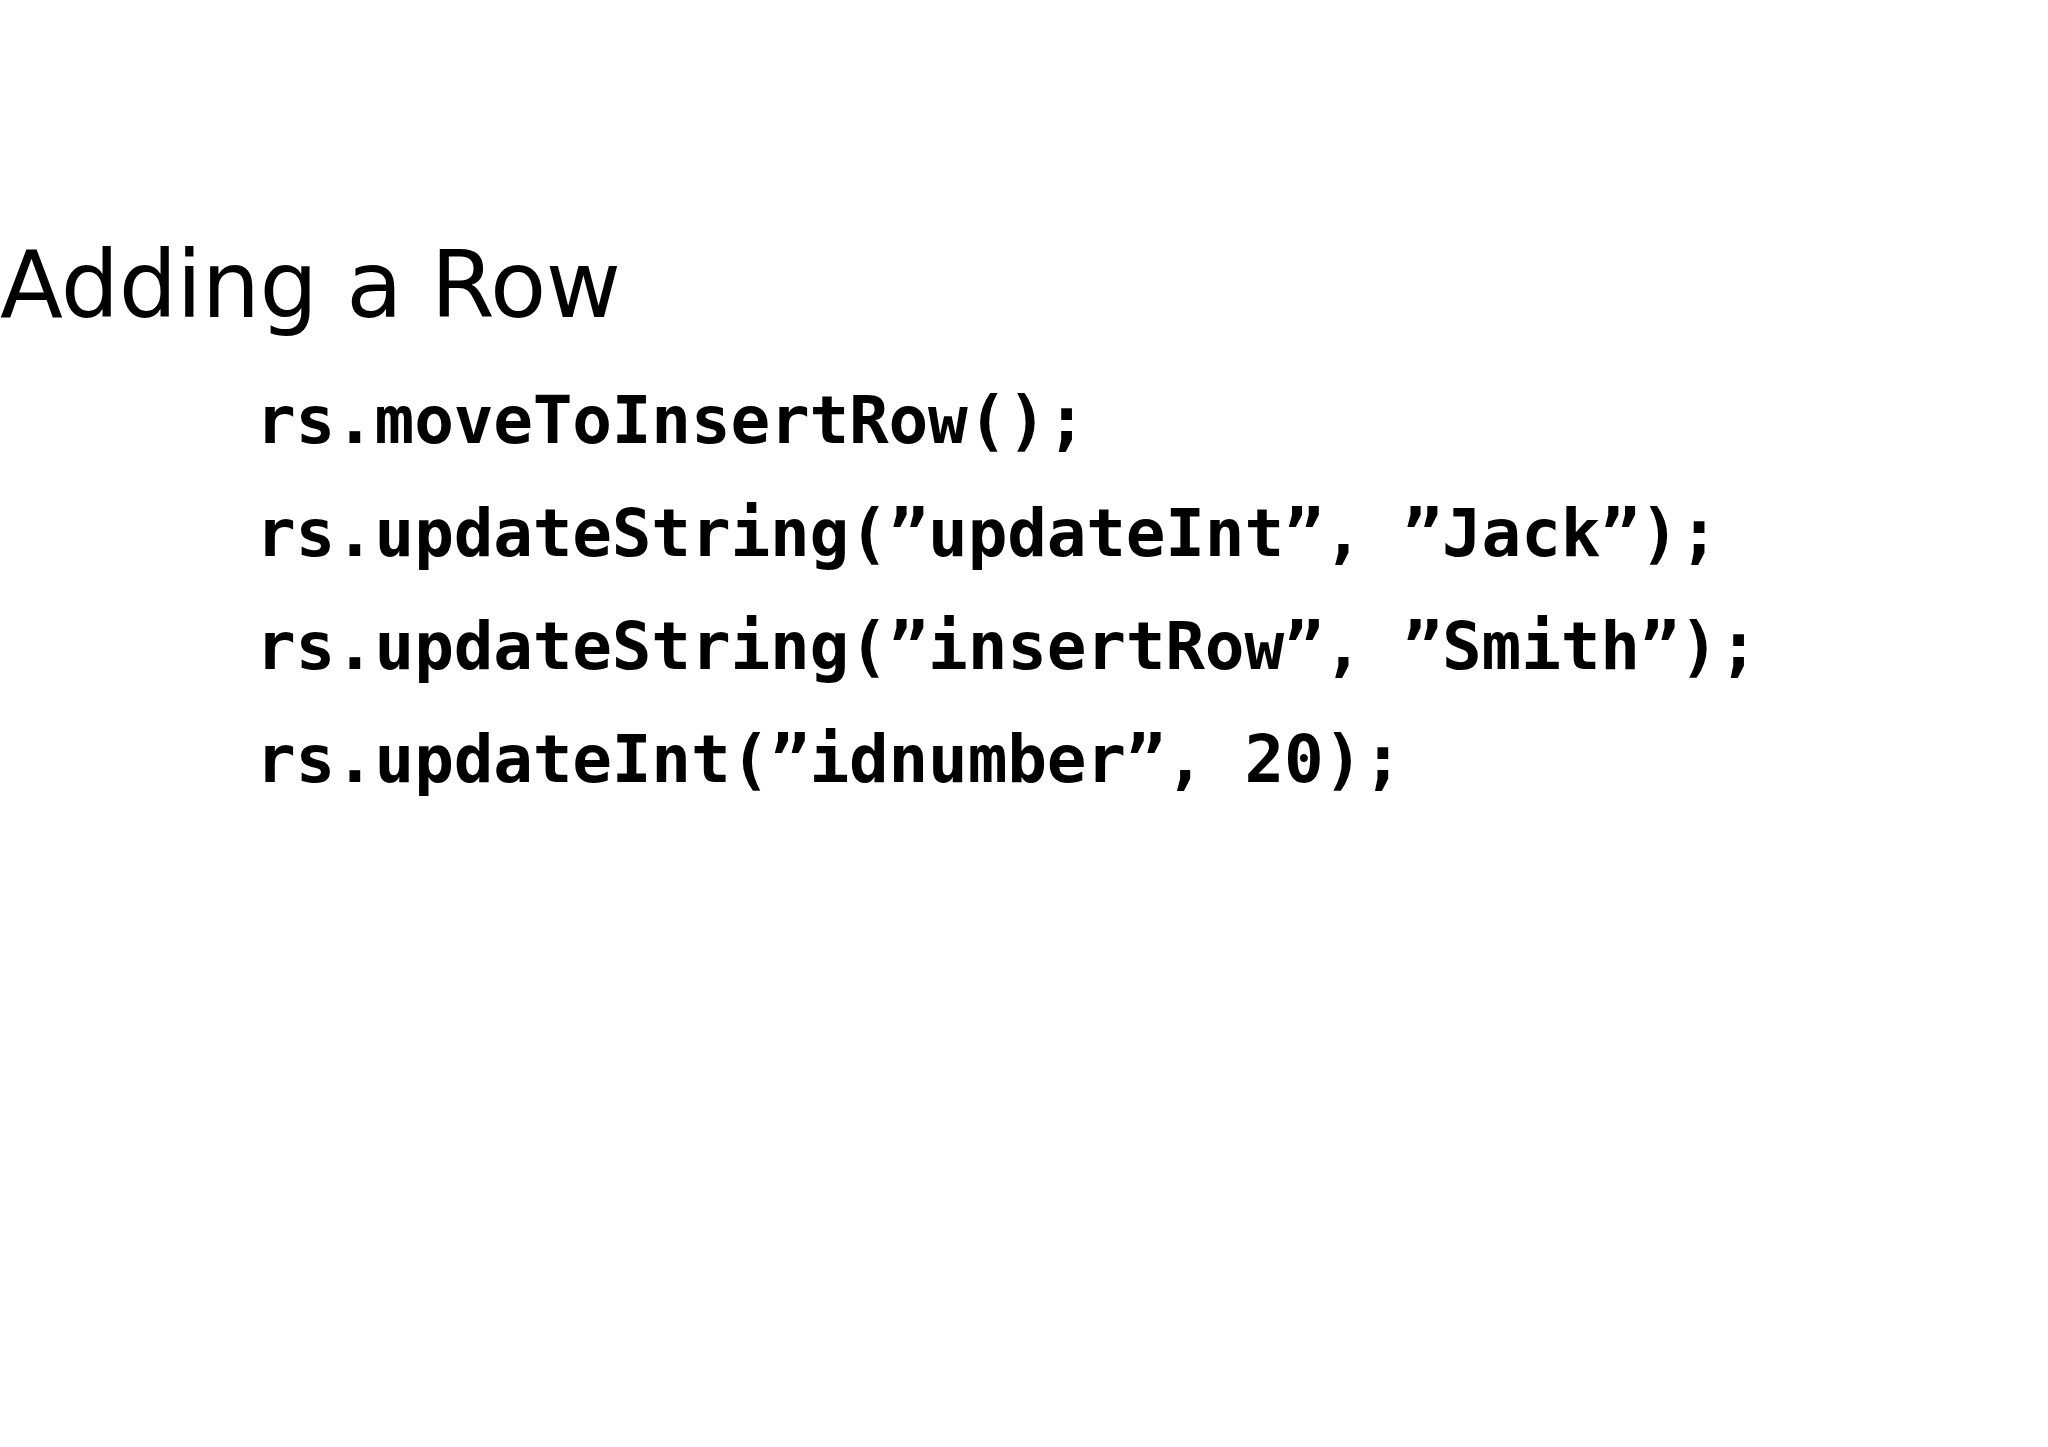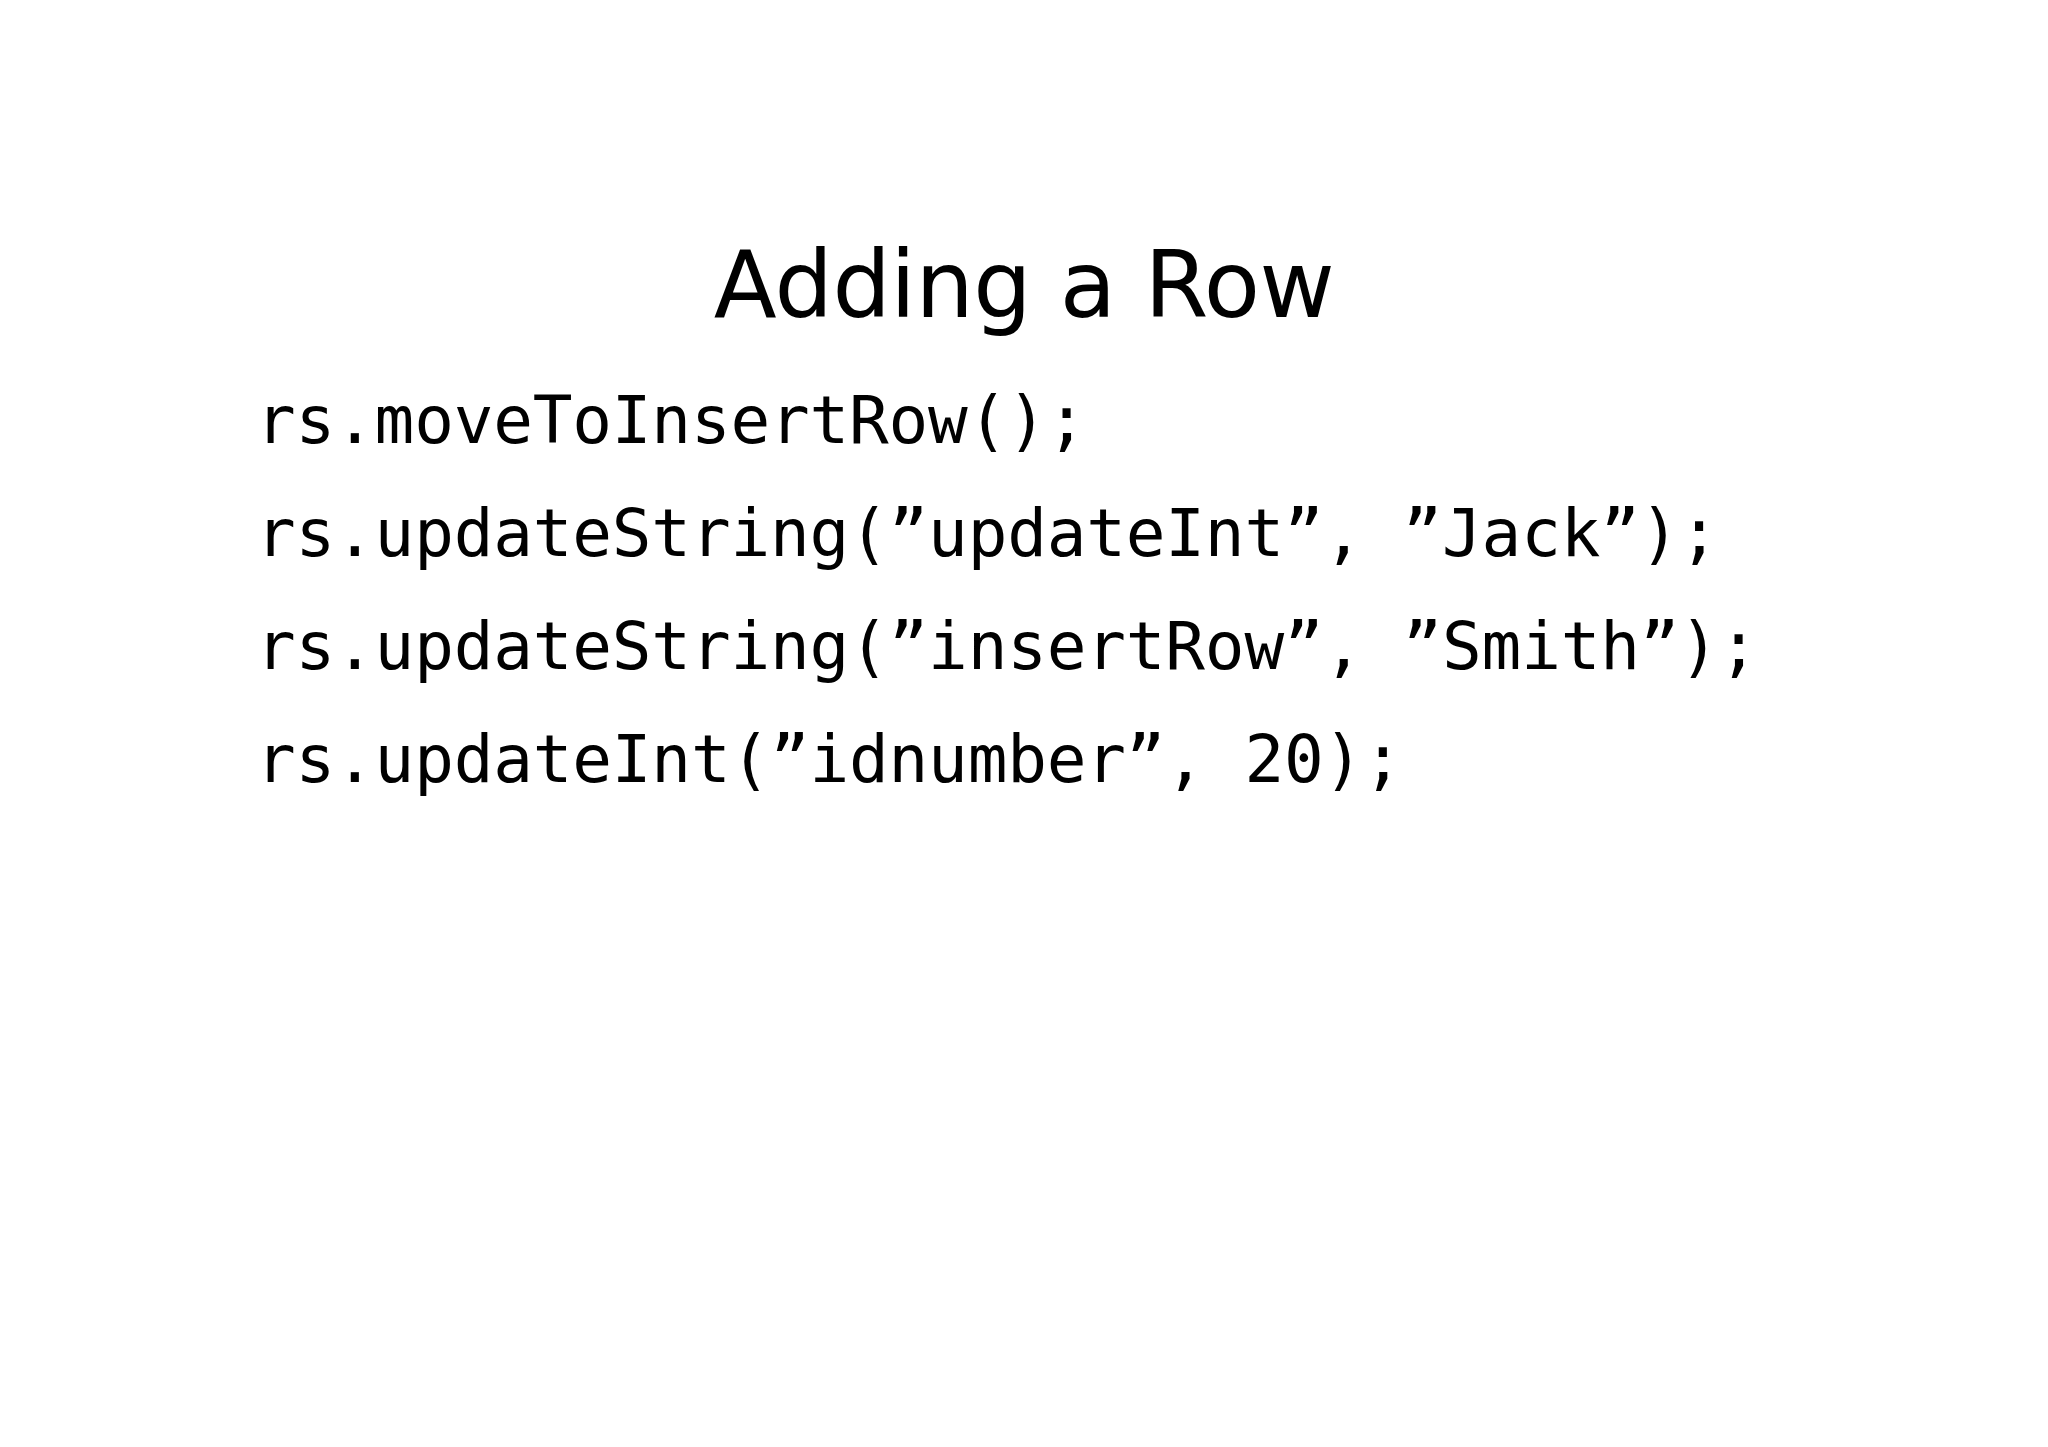--- a/index.html
+++ b/index.html
@@ -21,41 +21,40 @@
     height: 1447px;
     background: #ffffff;
     box-sizing: border-box;
   }
 
   .slide-title {
     position: absolute;
     left: 0;
     top: 176px;
     width: 2048px;
-    text-align: center;
     font-family: "DejaVu Sans", "Liberation Sans", sans-serif;
     font-size: 92px;
     font-weight: 400;
     line-height: 1.05;
     color: #000000;
     letter-spacing: -0.5px;
     white-space: nowrap;
   }
 
   .code-block {
     position: absolute;
     left: 256px;
     top: 364px;
     width: 1700px;
   }
 
   .code-line {
     font-family: "DejaVu Sans Mono", "Liberation Mono", monospace;
     font-size: 66px;
-    font-weight: 400;
+    font-weight: 700;
     line-height: 113px;
     color: #000000;
     white-space: pre;
     letter-spacing: -0.2px;
   }
 </style>
 </head>
 <body>
 
 <div class="slide">

